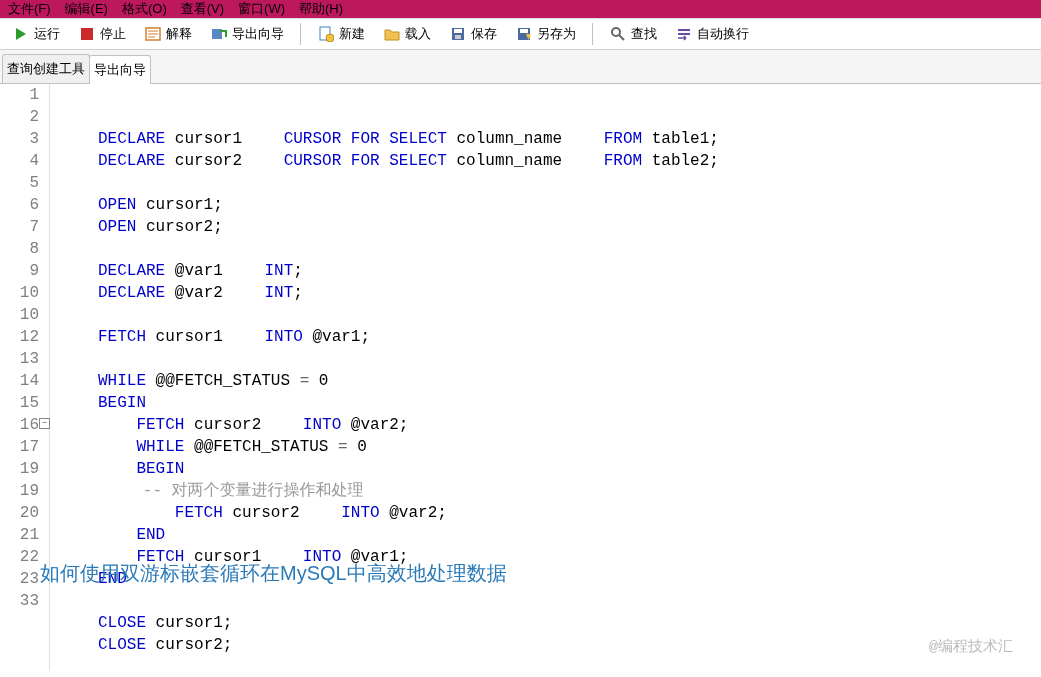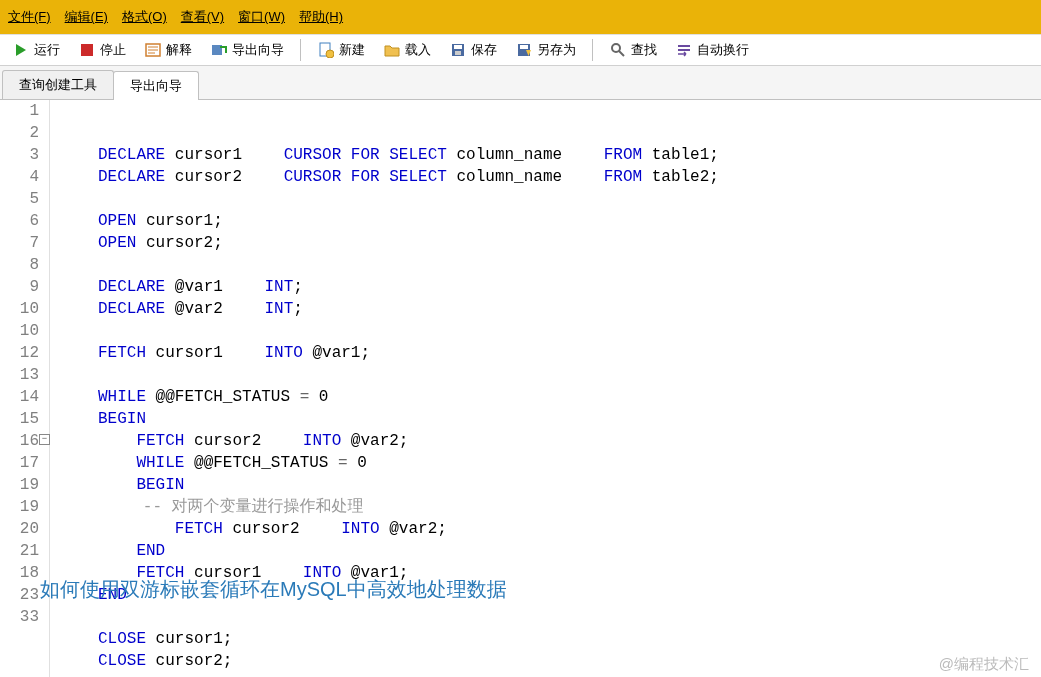--- a/index.html
+++ b/index.html
@@ -7,25 +7,24 @@
   font-family: "Microsoft YaHei", "SimSun", Arial, sans-serif;
   font-size: 13px;
   background: #fff;
   width: 1041px;
   height: 677px;
   overflow: hidden;
 }
 .menubar {
   display: flex;
   gap: 14px;
-  padding: 8px 8px;
-  background: #eab308;
+  padding: 0 8px;
+  background: #be185d;
   border-bottom: 1px solid #e0e0e0;
   font-size: 13px;
-  text-decoration: underline;
 }
 .menubar .item { cursor: default; color: #000; }
 .toolbar {
   display: flex;
   align-items: center;
   gap: 6px;
   padding: 4px 6px;
   background: #fff;
   border-bottom: 1px solid #d0d0d0;
 }
@@ -46,21 +45,21 @@
 }
 .toolbar .ico { width: 18px; height: 18px; display:inline-flex; align-items:center; justify-content:center;}
 .tabbar {
   display: flex;
   background: #f5f5f5;
   border-bottom: 1px solid #c0c0c0;
   padding-left: 2px;
   padding-top: 4px;
 }
 .tabbar .tab {
-  padding: 5px 16px;
+  padding: 5px 4px;
   font-size: 13px;
   border: 1px solid #c0c0c0;
   border-bottom: none;
   margin-right: -1px;
   background: #f0f0f0;
   border-top-left-radius: 3px;
   border-top-right-radius: 3px;
   cursor: default;
 }
 .tabbar .tab.active {
@@ -112,25 +111,25 @@
 .overlay-text {
   position: absolute;
   font-family: "Microsoft YaHei", sans-serif;
   font-size: 20px;
   color: #2a7ab8;
   font-weight: 500;
   pointer-events: none;
 }
 .watermark {
   position: absolute;
-  right: 12px;
+  right: 28px;
   bottom: 12px;
   color: #bbb;
   font-size: 15px;
-  font-family: Liberation Sans, sans-serif;
+  font-family: Liberation Mono, monospace;
   pointer-events: none;
 }
 </style>
 </head>
 <body>
 
 <div class="menubar">
   <span class="item">文件(F)</span>
   <span class="item">编辑(E)</span>
   <span class="item">格式(O)</span>
@@ -257,21 +256,21 @@
       <div class="ln">12</div>
       <div class="ln">13</div>
       <div class="ln">14</div>
       <div class="ln">15</div>
       <div class="ln">16<div class="fold-mark">−</div></div>
       <div class="ln">17</div>
       <div class="ln">19</div>
       <div class="ln">19</div>
       <div class="ln">20</div>
       <div class="ln">21</div>
-      <div class="ln">18</div>
+      <div class="ln">22</div>
       <div class="ln">23</div>
       <div class="ln">33</div>
     </div>
   <div class="code" id="code">
     <div class="line"><span class="kw">DECLARE</span><span class="txt"> cursor1 </span><span class="kw">CURSOR FOR SELECT</span><span class="txt"> column_name </span><span class="kw">FROM</span><span class="txt"> table1;</span></div><div class="line"><span class="kw">DECLARE</span><span class="txt"> cursor2 </span><span class="kw">CURSOR FOR SELECT</span><span class="txt"> column_name </span><span class="kw">FROM</span><span class="txt"> table2;</span></div><div class="line"></div><div class="line"><span class="kw">OPEN</span><span class="txt"> cursor1;</span></div><div class="line"><span class="kw">OPEN</span><span class="txt"> cursor2;</span></div><div class="line"></div><div class="line"><span class="kw">DECLARE</span><span class="txt"> @var1 </span><span class="kw">INT</span><span class="txt">;</span></div><div class="line"><span class="kw">DECLARE</span><span class="txt"> @var2 </span><span class="kw">INT</span><span class="txt">;</span></div><div class="line"></div><div class="line"><span class="kw">FETCH</span><span class="txt"> cursor1 </span><span class="kw">INTO</span><span class="txt"> @var1;</span></div><div class="line"></div><div class="line"><span class="kw">WHILE</span><span class="txt"> @@FETCH_STATUS </span><span class="op">=</span><span class="txt"> 0</span></div><div class="line"><span class="kw">BEGIN</span></div><div class="line"><span class="txt">    </span><span class="kw">FETCH</span><span class="txt"> cursor2 </span><span class="kw">INTO</span><span class="txt"> @var2;</span></div><div class="line"><span class="txt">    </span><span class="kw">WHILE</span><span class="txt"> @@FETCH_STATUS </span><span class="op">=</span><span class="txt"> 0</span></div><div class="line"><span class="txt">    </span><span class="kw">BEGIN</span></div><div class="line"><span class="txt">        </span><span class="comment">-- 对两个变量进行操作和处理</span></div><div class="line"><span class="txt">        </span><span class="kw">FETCH</span><span class="txt"> cursor2 </span><span class="kw">INTO</span><span class="txt"> @var2;</span></div><div class="line"><span class="txt">    </span><span class="kw">END</span></div><div class="line"><span class="txt">    </span><span class="kw">FETCH</span><span class="txt"> cursor1 </span><span class="kw">INTO</span><span class="txt"> @var1;</span></div><div class="line"><span class="kw">END</span></div><div class="line"></div><div class="line"><span class="kw">CLOSE</span><span class="txt"> cursor1;</span></div><div class="line"><span class="kw">CLOSE</span><span class="txt"> cursor2;</span></div><div class="overlay-text" style="left:-10px; top:478px;">如何使用双游标嵌套循环在MySQL中高效地处理数据</div>
   </div>
   <div class="watermark">​@编程技术汇</div>
 </div>
 
 </body></html>

